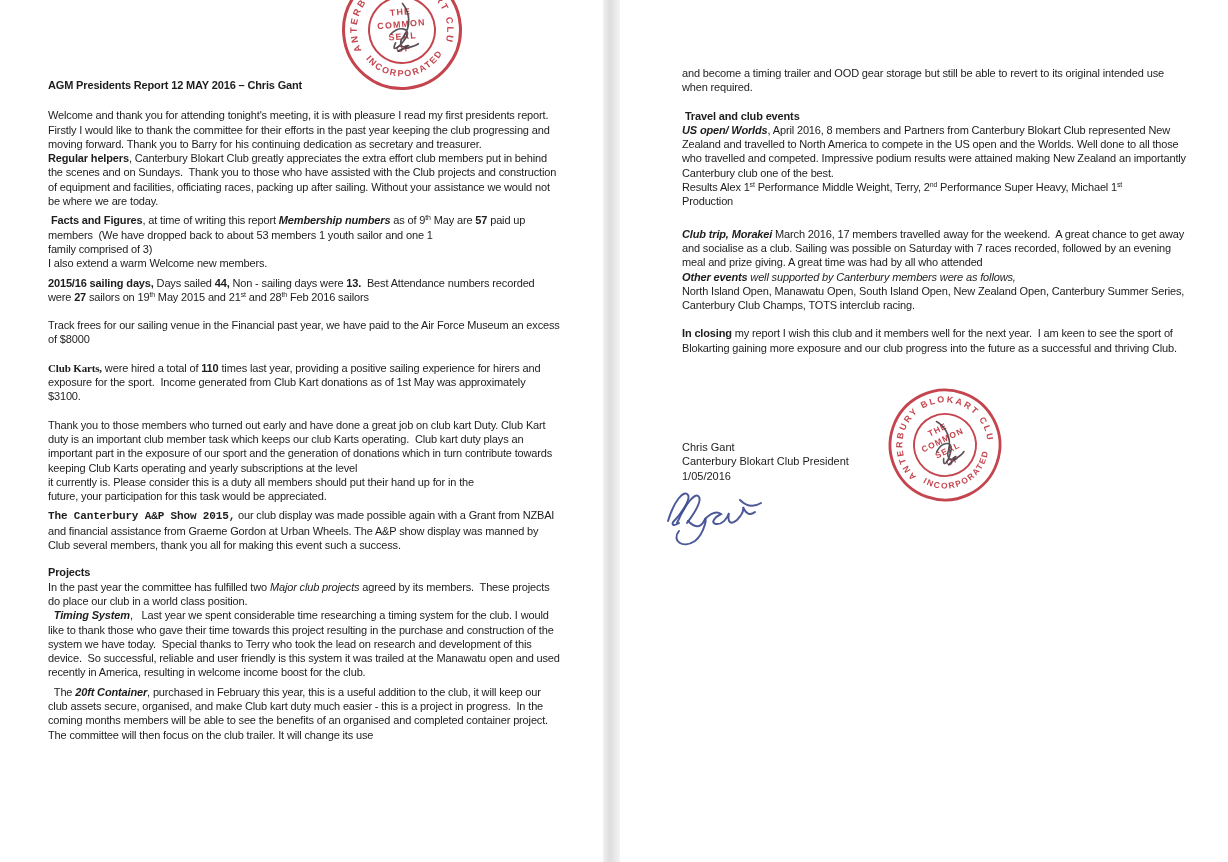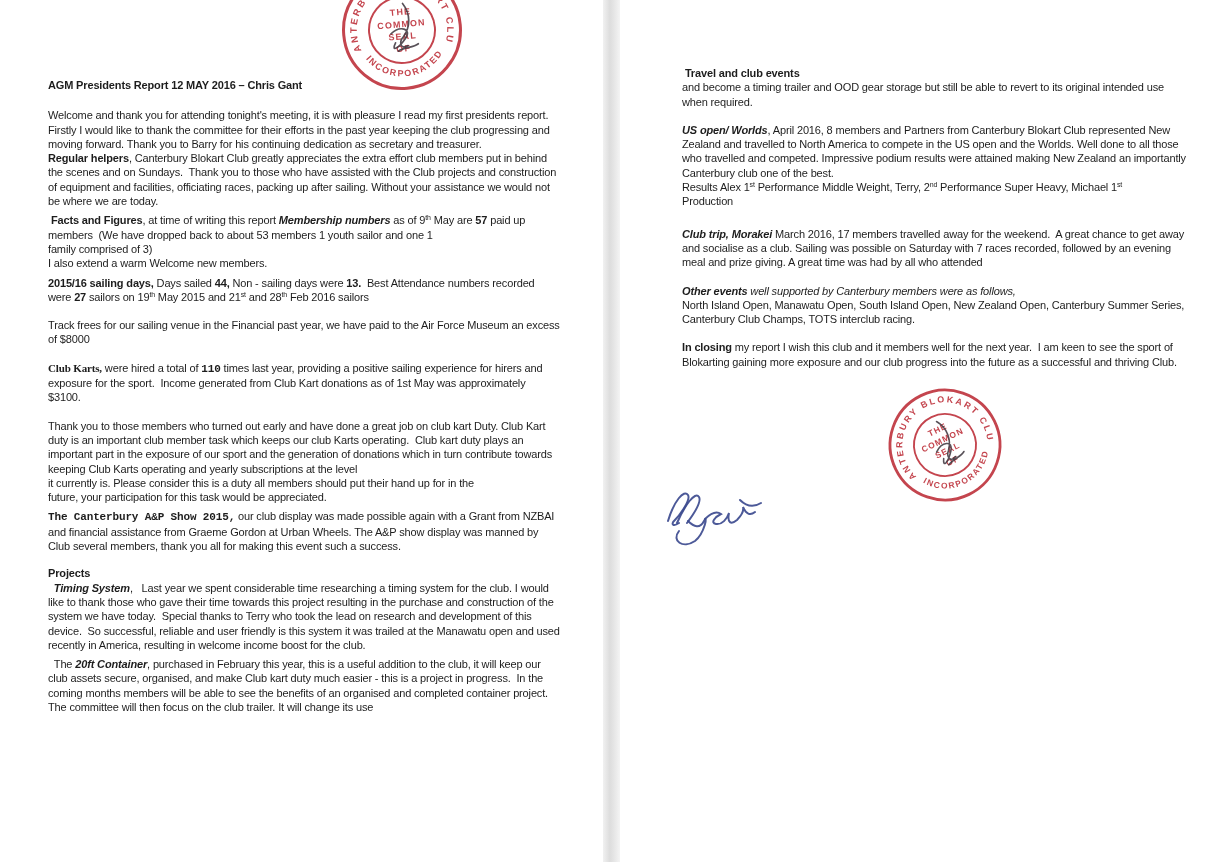--- a/index.html
+++ b/index.html
@@ -40,24 +40,25 @@
 <div class="canvas">
 
   <div class="page page-left">
     <div class="textcol textcol-left">
         <p class="para" style="margin-bottom: 16px;"><span style="font-weight: bold;">AGM Presidents Report 12 MAY 2016 – Chris Gant</span></p>
         <p class="para" style="margin-bottom: 0px;"><span>Welcome and thank you for attending tonight's meeting, it is with pleasure I read my first presidents report.  Firstly I would like to thank the committee for their efforts in the past year keeping the club progressing and moving forward. Thank you to Barry for his continuing dedication as secretary and treasurer.</span></p>
         <p class="para" style="margin-bottom: 5px;"><span style="font-weight: bold;">Regular helpers</span><span>, Canterbury Blokart Club greatly appreciates the extra effort club members put in behind the scenes and on Sundays.  Thank you to those who have assisted with the Club projects and construction of equipment and facilities, officiating races, packing up after sailing. Without your assistance we would not be where we are today.</span></p>
         <p class="para" style="margin-bottom: 5px;"><span style="font-weight: bold;"> Facts and Figures</span><span>, at time of writing this report </span><span style="font-weight: bold; font-style: italic;">Membership numbers</span><span> as of 9</span><sup>th</sup><span> May are </span><span style="font-weight: bold;">57</span><span> paid up</span><br><span>members  (We have dropped back to about 53 members 1 youth sailor and one 1</span><br><span>family comprised of 3)</span><br><span>I also extend a warm Welcome new members.</span></p>
         <p class="para" style="margin-bottom: 14px;"><span style="font-weight: bold;">2015/16 sailing days,</span><span> Days sailed </span><span style="font-weight: bold;">44,</span><span> Non - sailing days were </span><span style="font-weight: bold;">13.</span><span>  Best Attendance numbers recorded</span><br><span>were </span><span style="font-weight: bold;">27</span><span> sailors on 19</span><sup>th</sup><span> May 2015 and 21</span><sup>st</sup><span> and 28</span><sup>th</sup><span> Feb 2016 sailors</span></p>
         <p class="para" style="margin-bottom: 14px;"><span>Track frees for our sailing venue in the Financial past year, we have paid to the Air Force Museum an excess of $8000</span></p>
-        <p class="para" style="margin-bottom: 14px;"><span style="font-weight: bold; font-family: Liberation Serif, serif;">Club Karts,</span><span> were hired a total of </span><span style="font-weight: bold; font-family: Liberation Mono, monospace;">110</span><span> times last year, providing a positive sailing experience for hirers and exposure for the sport.  Income generated from Club Kart donations as of 1st May was approximately $3100.</span></p>
+        <p class="para" style="margin-bottom: 14px;"><span style="font-weight: bold; font-family: Liberation Serif, serif;">Club Karts,</span><span> were hired a total of </span><span style="font-weight: bold;">110</span><span> times last year, providing a positive sailing experience for hirers and exposure for the sport.  Income generated from Club Kart donations as of 1st May was approximately $3100.</span></p>
         <p class="para" style="margin-bottom: 5px;"><span>Thank you to those members who turned out early and have done a great job on club kart Duty. Club Kart duty is an important club member task which keeps our club Karts operating.  Club kart duty plays an important part in the exposure of our sport and the generation of donations which in turn contribute towards keeping Club Karts operating and yearly subscriptions at the level</span><br><span>it currently is. Please consider this is a duty all members should put their hand up for in the</span><br><span>future, your participation for this task would be appreciated.</span></p>
         <p class="para" style="margin-bottom: 13px;"><span style="font-weight: bold; font-family: Liberation Mono, monospace;">The Canterbury A&amp;P Show 2015,</span><span> our club display was made possible again with a Grant from NZBAI and financial assistance from Graeme Gordon at Urban Wheels. The A&amp;P show display was manned by Club several members, thank you all for making this event such a success.</span></p>
         <p class="para" style="margin-bottom: 0px;"><span style="font-weight: bold;">Projects</span></p>
+        <p class="para" style="margin-bottom: 0px;"><span>In the past year the committee has fulfilled two </span><span style="font-style: italic;">Major club projects</span><span> agreed by its members.  These projects do place our club in a world class position.</span></p>
         <p class="para" style="margin-bottom: 5px;"><span>  </span><span style="font-weight: bold; font-style: italic;">Timing System</span><span>,   Last year we spent considerable time researching a timing system for the club. I would like to thank those who gave their time towards this project resulting in the purchase and construction of the system we have today.  Special thanks to Terry who took the lead on research and development of this device.  So successful, reliable and user friendly is this system it was trailed at the Manawatu open and used recently in America, resulting in welcome income boost for the club.</span></p>
         <p class="para" style="margin-bottom: 0px;"><span>  The </span><span style="font-weight: bold; font-style: italic;">20ft Container</span><span>, purchased in February this year, this is a useful addition to the club, it will keep our club assets secure, organised, and make Club kart duty much easier - this is a project in progress.  In the coming months members will be able to see the benefits of an organised and completed container project.  The committee will then focus on the club trailer. It will change its use</span></p>
       </div>
 
     <svg class="stamp stamp-1" width="132" height="132" viewBox="-70 -70 140 140" style="--stamp-color: #c4454e;">
       <defs>
         <path id="arcTopA" d="M -45.4 15.5 A 48 48 0 1 1 45.4 15.5"></path>
         <path id="arcBotA" d="M -44 22 A 49.2 49.2 0 0 0 44 22"></path>
       </defs>
       <circle class="ring ring-outer" r="62"></circle>
@@ -73,28 +74,33 @@
       <text class="inner-line" y="10">SEAL</text>
       <text class="inner-line" y="23">OF</text>
       <path class="scribble" d="M 3 -28 C 11 -16 9 -2 1 7 C -5 13 -3 21 5 17 M -12 3 C -2 -5 11 -1 3 9 C -5 19 -14 23 -8 13 M -6 22 C 2 18 10 20 16 16"></path>
     </svg>
   </div>
 
   <div class="gutter"></div>
 
   <div class="page page-right">
     <div class="textcol textcol-right">
+        <p class="para" style="margin-bottom: 14px;"><span>and become a timing trailer and OOD gear storage but still be able to revert to its original intended use when required.</span></p>
         <p class="para" style="margin-bottom: 0px;"><span style="font-weight: bold;"> Travel and club events</span></p>
-        <p class="para" style="margin-bottom: 14px;"><span>and become a timing trailer and OOD gear storage but still be able to revert to its original intended use when required.</span></p>
         <p class="para" style="margin-bottom: 18px;"><span style="font-weight: bold; font-style: italic;">US open/ Worlds</span><span>, April 2016, 8 members and Partners from Canterbury Blokart Club represented New Zealand and travelled to North America to compete in the US open and the Worlds. Well done to all those who travelled and competed. Impressive podium results were attained making New Zealand an importantly Canterbury club one of the best.</span><br><span>Results Alex 1</span><sup>st</sup><span> Performance Middle Weight, Terry, 2</span><sup>nd</sup><span> Performance Super Heavy, Michael 1</span><sup>st</sup><br><span>Production</span></p>
-        <p class="para" style="margin-bottom: 14px;"><span style="font-weight: bold; font-style: italic;">Club trip, Morakei</span><span> March 2016, 17 members travelled away for the weekend.  A great chance to get away and socialise as a club. Sailing was possible on Saturday with 7 races recorded, followed by an evening meal and prize giving. A great time was had by all who attended</span></p>
+        <p class="para" style="margin-bottom: 0;"><span style="font-weight: bold; font-style: italic;">Club trip, Morakei</span><span> March 2016, 17 members travelled away for the weekend.  A great chance to get away and socialise as a club. Sailing was possible on Saturday with 7 races recorded, followed by an evening meal and prize giving. A great time was had by all who attended</span></p>
         <p class="para" style="margin-bottom: 14px;"><span style="font-weight: bold; font-style: italic;">Other events</span><span style="font-style: italic;"> well supported by Canterbury members were as follows,</span><br><span>North Island Open, Manawatu Open, South Island Open, New Zealand Open, Canterbury Summer Series, Canterbury Club Champs, TOTS interclub racing.</span></p>
         <p class="para" style="margin-bottom: 0px;"><span style="font-weight: bold;">In closing</span><span> my report I wish this club and it members well for the next year.  I am keen to see the sport of Blokarting gaining more exposure and our club progress into the future as a successful and thriving Club.</span></p>
       </div>
 
+    <div class="sig-block">
+      <div>Chris Gant</div>
+      <div>Canterbury Blokart Club President</div>
+      <div>1/05/2016</div>
+    </div>
 
     <svg class="handwritten-signature" width="120" height="70" viewBox="0 0 120 70">
       <path d="M 4 38 C 10 18 20 6 24 12 C 27 17 16 32 10 38 C 7 41 9 44 15 40"></path>
       <path d="M 13 40 C 21 22 31 8 35 14 C 38 19 29 32 23 40"></path>
       <path d="M 24 38 C 30 44 36 46 40 38 C 44 30 41 50 31 58 C 19 66 7 58 15 48"></path>
       <path d="M 41 36 C 47 30 53 28 57 31 C 51 34 46 40 52 41 C 58 42 63 36 65 30 C 63 40 67 42 73 37 C 77 33 80 28 79 24 C 82 31 86 33 91 29"></path>
       <path d="M 76 17 C 82 23 89 25 97 20"></path>
     </svg>
 
     <svg class="stamp stamp-2" width="124" height="124" viewBox="-70 -70 140 140" style="--stamp-color: #c4454e;">

